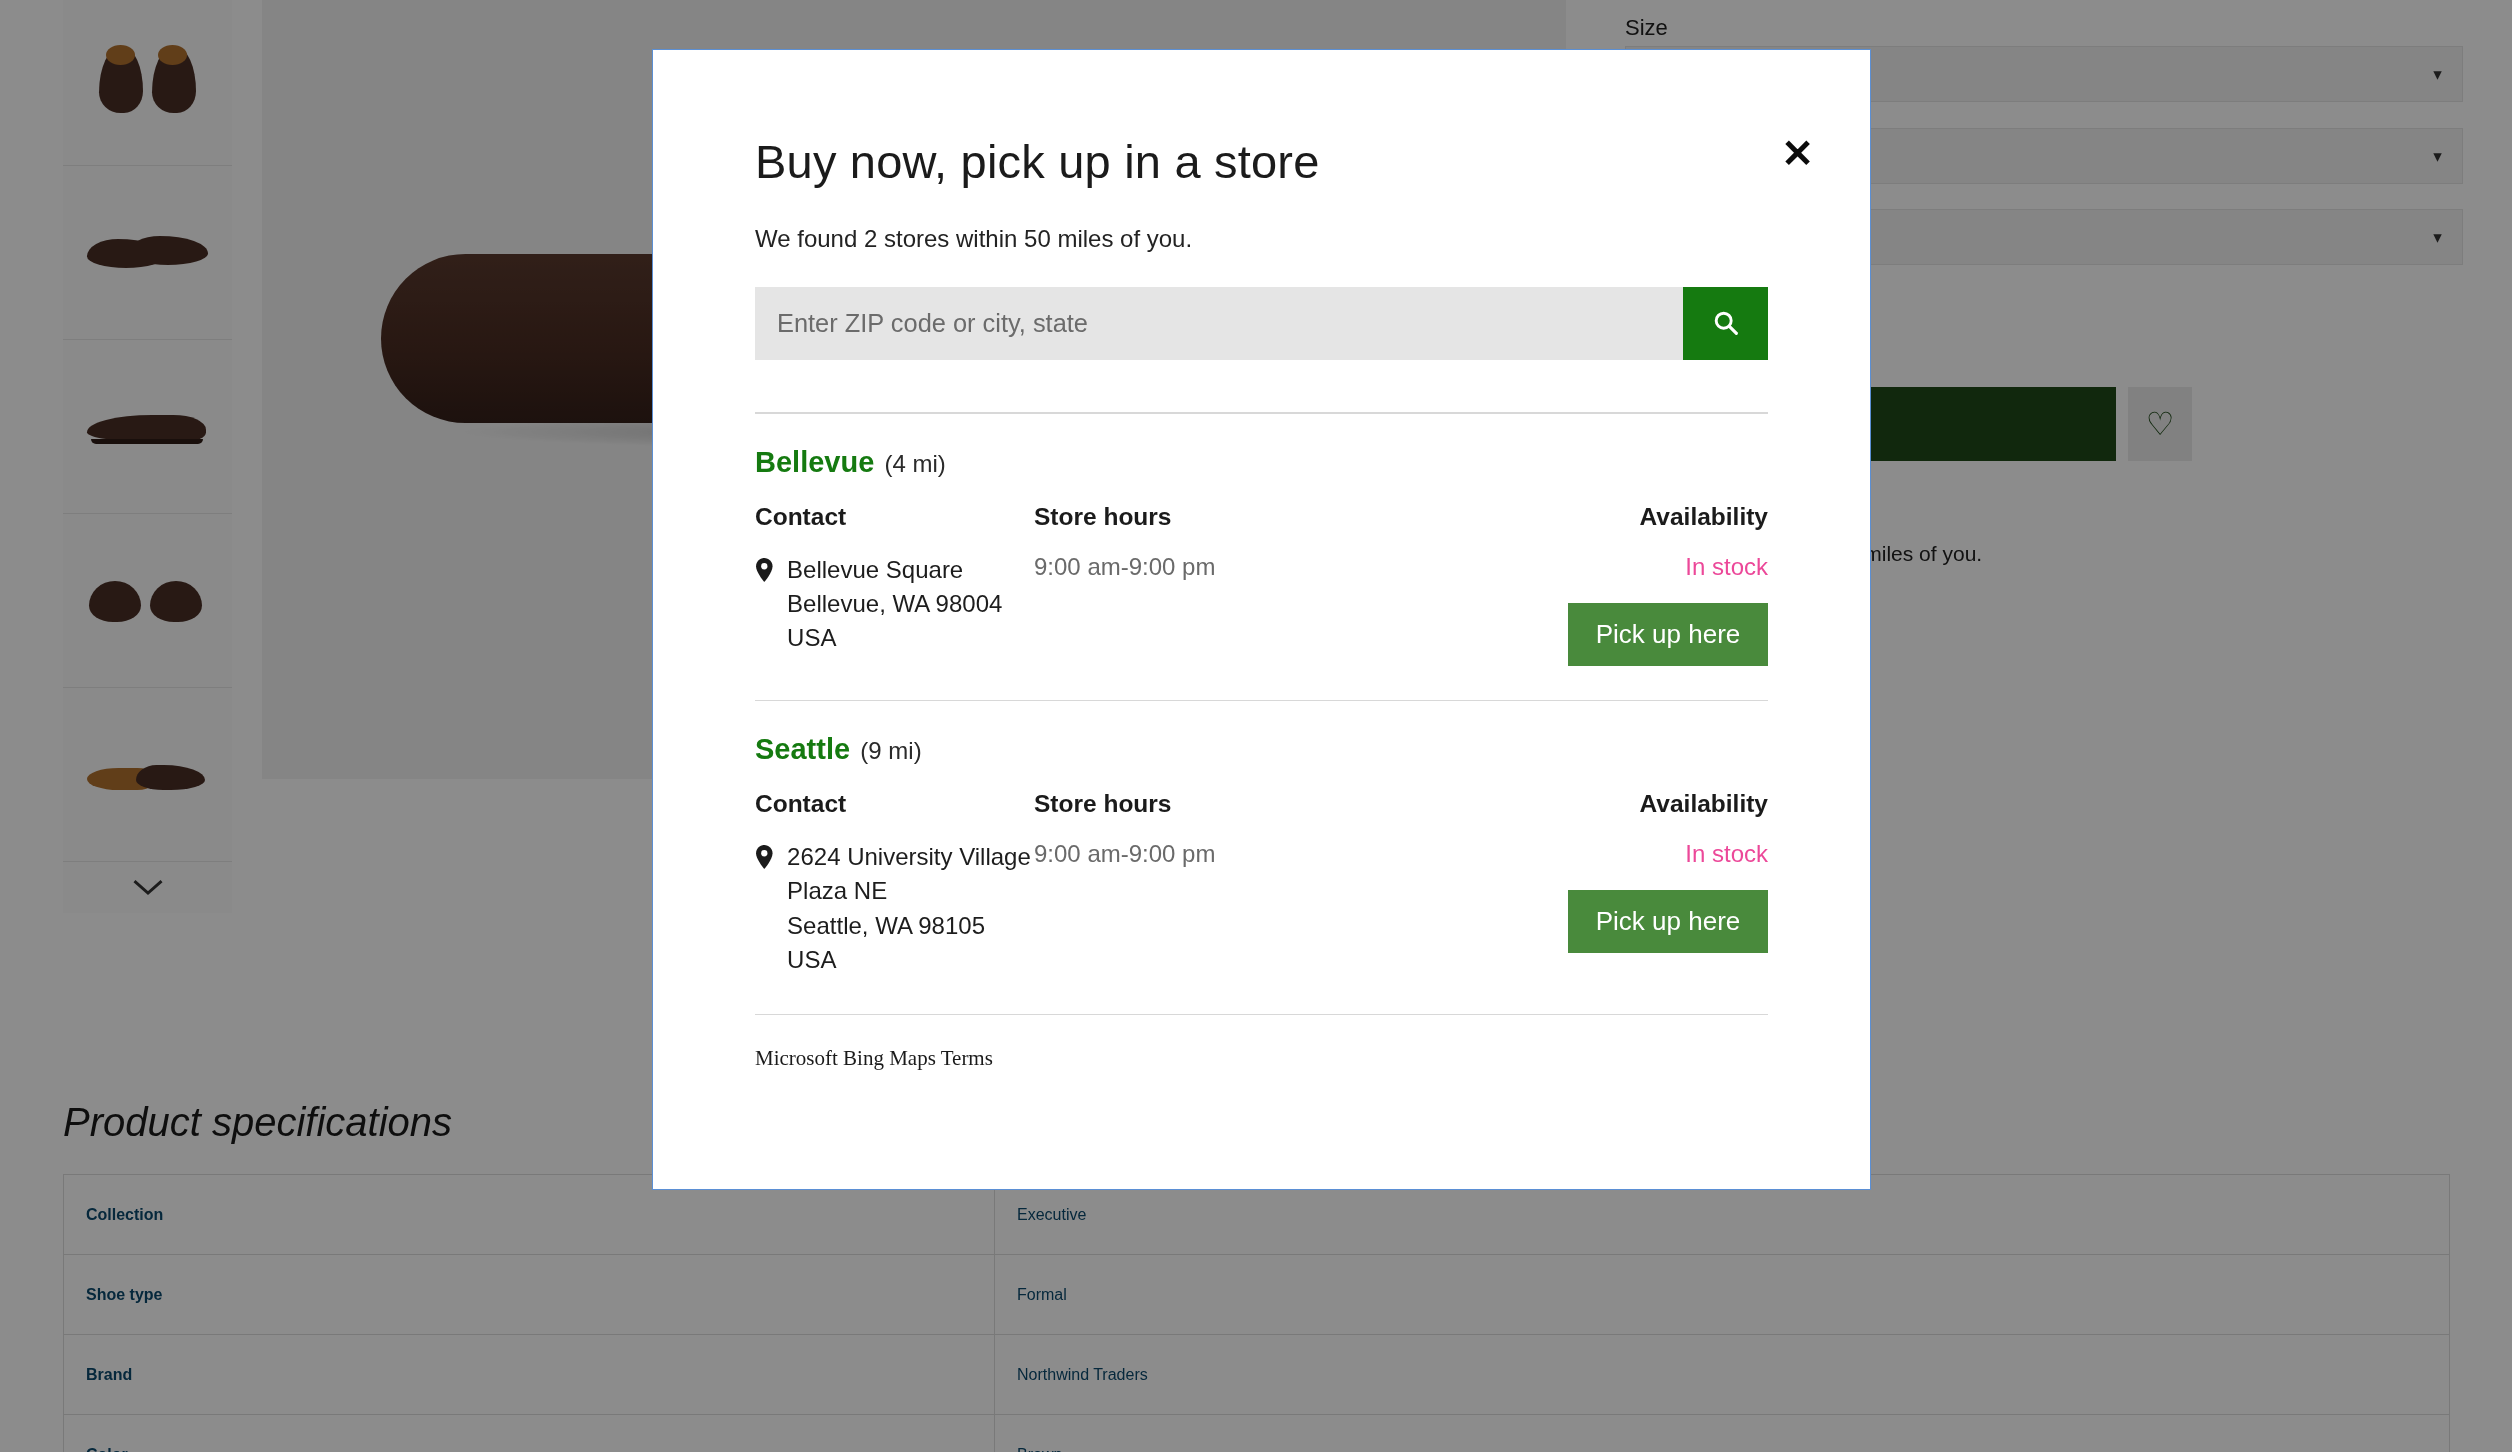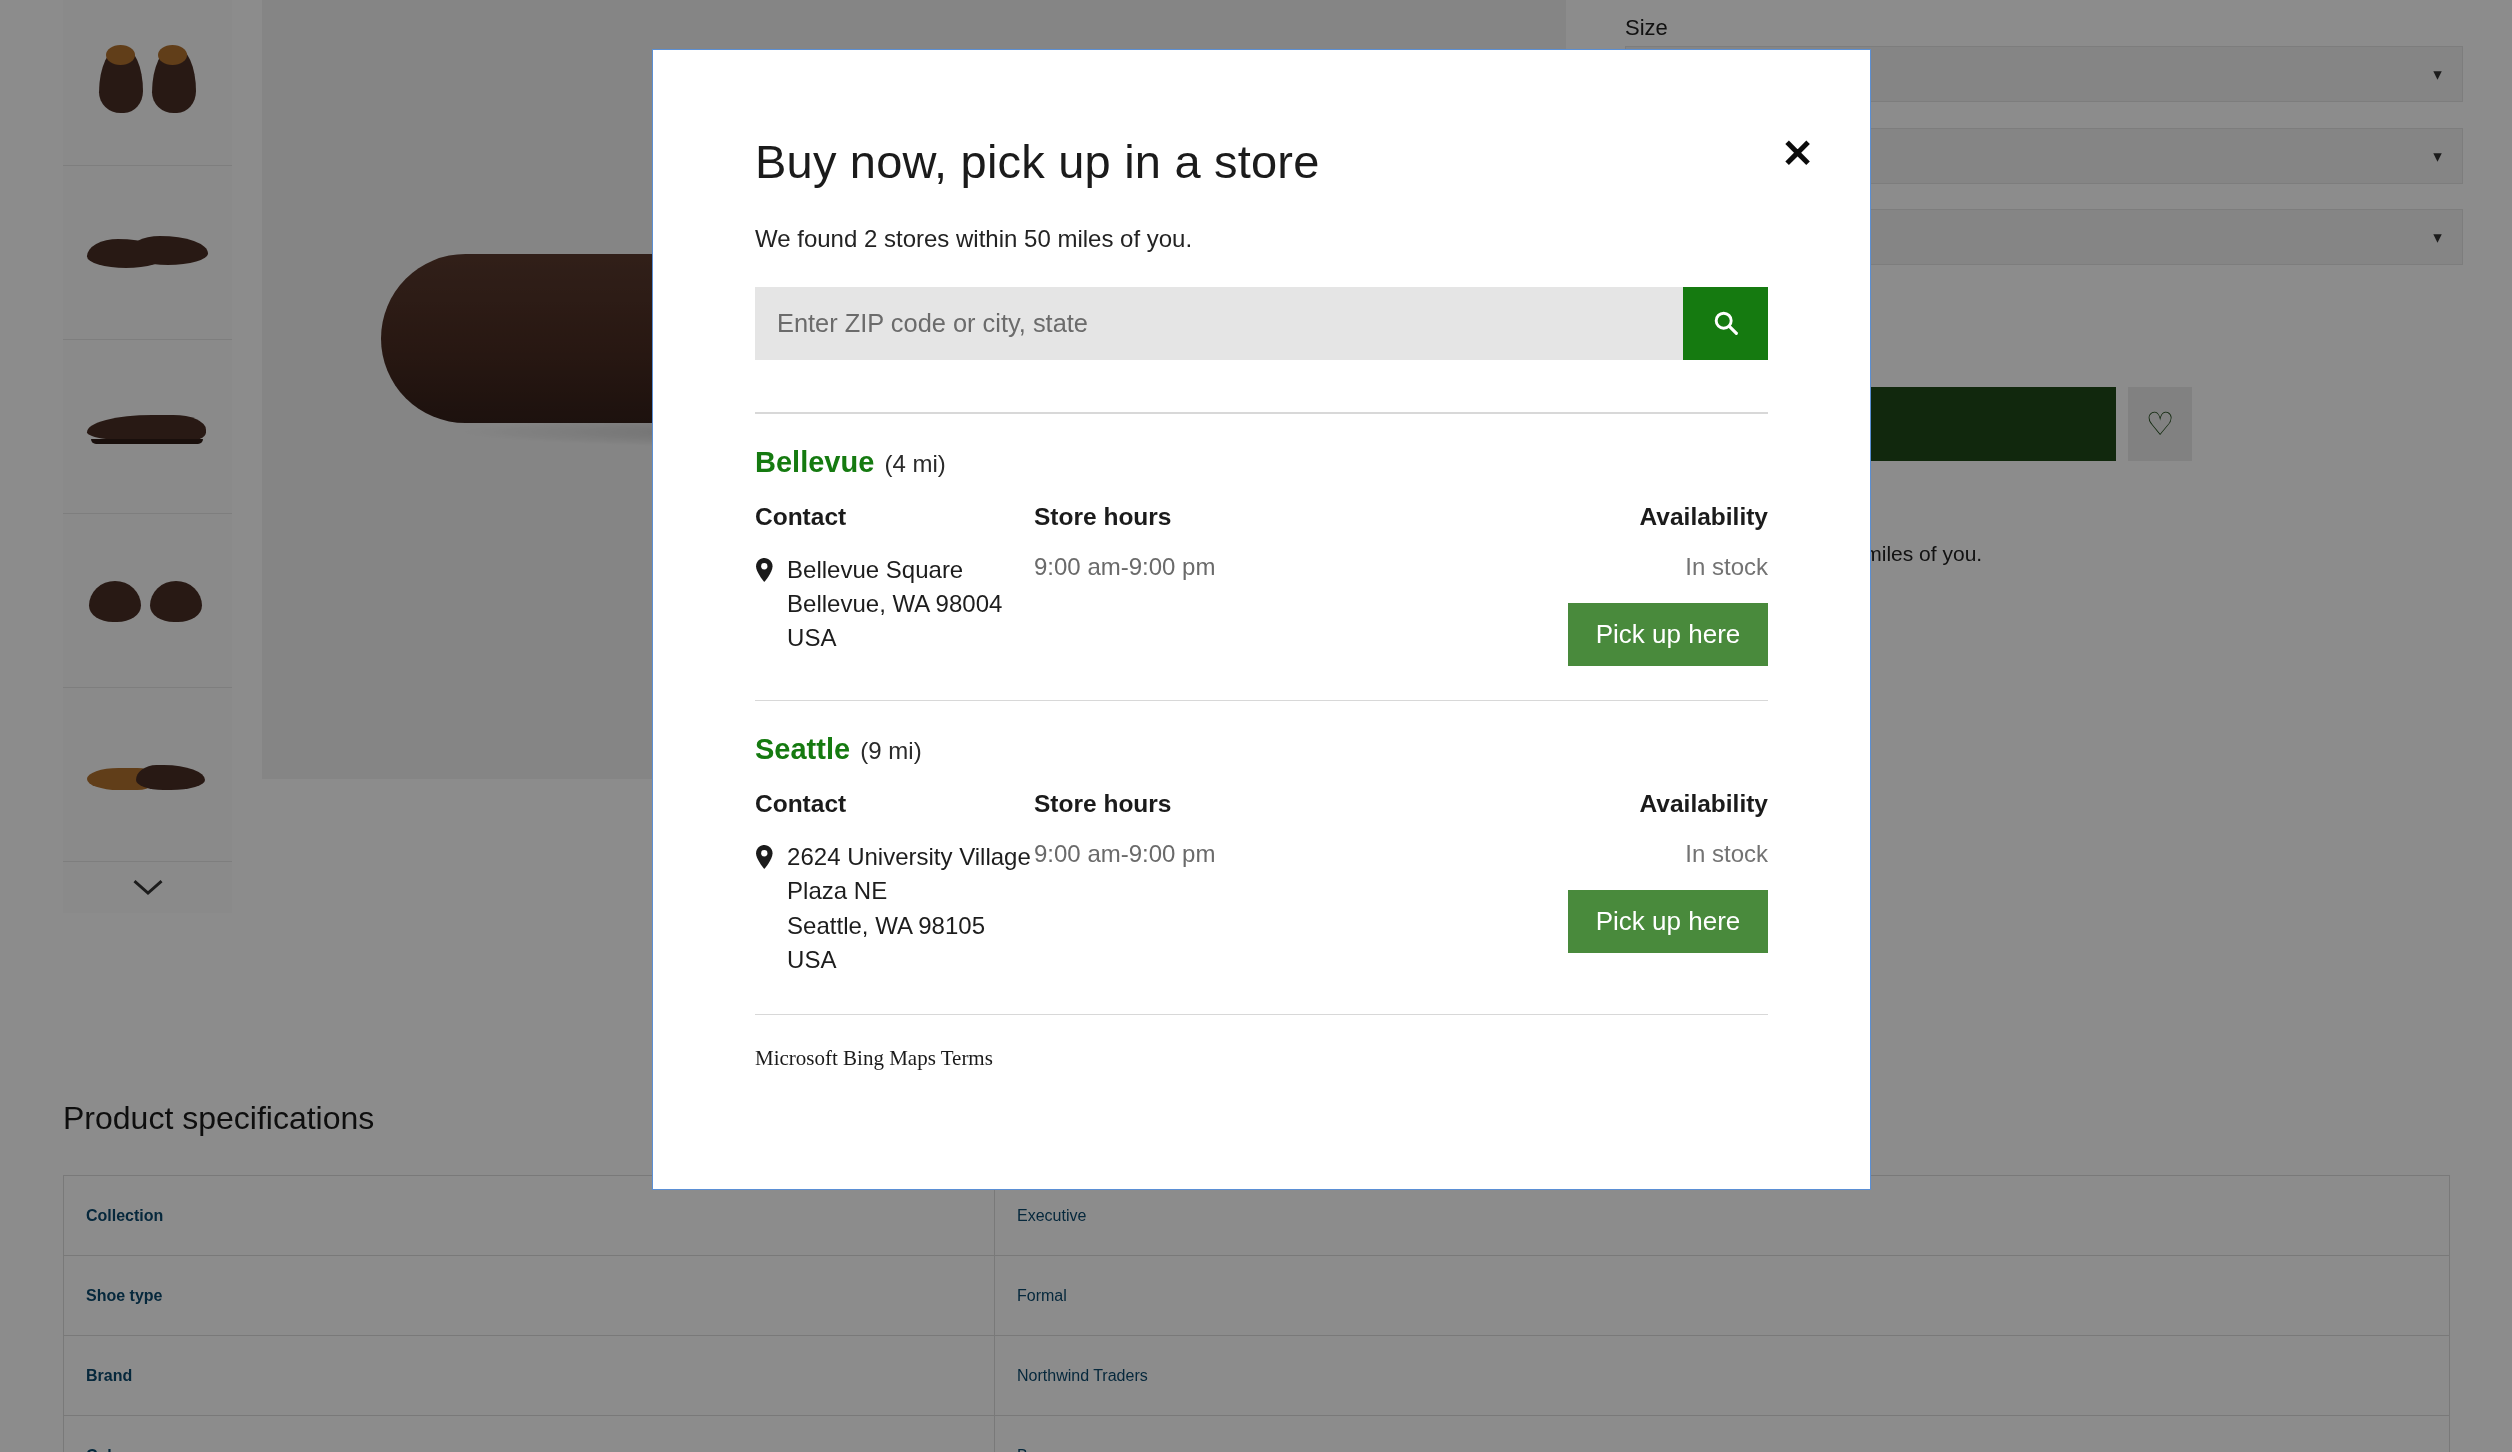--- a/index.html
+++ b/index.html
@@ -104,21 +104,21 @@
   .store-sub {
     margin: 18.6px 0 0 17px; font-size: 21px; color: #222;
   }
   .store-btn-outline {
     margin: 15.2px 0 0 17px; width: 178px; height: 59px;
     border: 1.7px solid #1f4a19; background: transparent;
   }
 
   
   .specs { position: absolute; left: 63px; top: 1100px; width: 2387px; }
-  .specs-title { font-size: 32px; color: #1b1b1b; margin-bottom: 38px; }
+  .specs-title { font-size: 40px; color: #1b1b1b; margin-bottom: 29px; font-style: italic; }
   .spec-table { width: 100%; border-collapse: collapse; }
   .spec-table td {
     border: 0.8px solid #dddddd; height: 80px;
     font-size: 16px; color: #0c4a6e; padding: 0 22px;
   }
   .spec-table td.k { width: 931px; font-weight: bold; }
 
   
   .dimmer {
     position: absolute; inset: 0; background: rgba(0,0,0,0.45);
@@ -182,21 +182,21 @@
   .body-row {
     display: grid;
     grid-template-columns: 279px 356px 1fr;
     margin-top: 22px;
   }
   .addr { display: flex; gap: 13.5px; }
   .pin { flex: 0 0 auto; margin-top: 5.1px; }
   .addr-text { font-size: 24px; color: #1d1d1d; line-height: 1.42; }
   .hours { font-size: 24px; color: #6a6a6a; }
   .avail-col { text-align: right; }
-  .avail { font-size: 24px; color: #737373; }
+  .avail { font-size: 24px; color: #ec4899; }
   .pickup-btn {
     margin-top: 22px; display: inline-block;
     background: #498A3C; color: #ffffff; border: none;
     width: 200px; height: 63px; font-size: 26px;
     font-family: "Liberation Sans", sans-serif; cursor: pointer;
   }
 
   .modal-foot-hr { height: 1.7px; background: #d8d8d8; margin-top: 37px; }
   .bing-terms { font-size: 21px; color: #1b1b1b; margin-top: 30.5px; font-family: Liberation Serif, serif; }
 </style>

